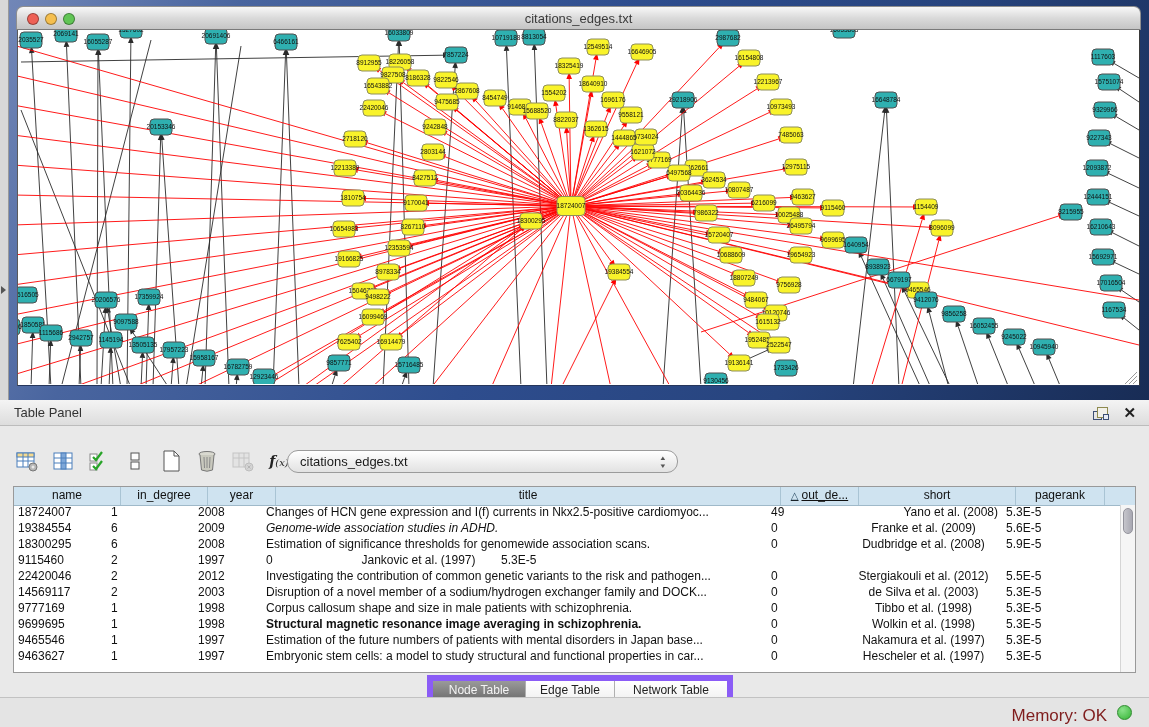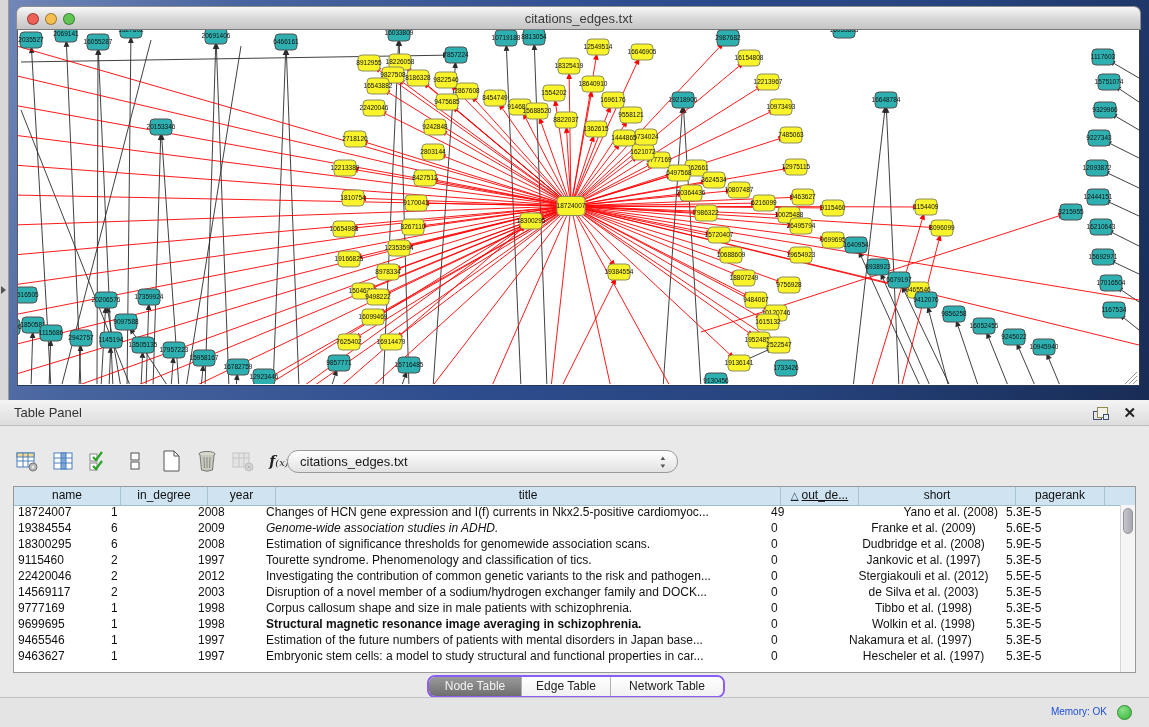--- a/index.html
+++ b/index.html
@@ -48,27 +48,27 @@
     border-right:1px solid #a9c4d4;overflow:hidden;white-space:nowrap;}
   .gh-cell .sort-tri{font-size:10px;color:#33536b;margin-right:3px;}
   #grid-body{position:absolute;left:0;top:18px;right:16px;bottom:0;overflow:hidden;}
   .g-row{display:flex;height:16px;}
   .g-cell{box-sizing:border-box;height:16px;line-height:15px;font-size:12px;color:#111;
     padding:0 4px;overflow:hidden;white-space:nowrap;}
   #v-scroll{position:absolute;right:0;top:18px;bottom:0;width:15px;background:#f5f5f5;border-left:1px solid #d5d5d5;box-sizing:border-box;}
   #v-thumb{position:absolute;left:2px;top:3px;width:10px;height:26px;border-radius:6px;
     background:linear-gradient(90deg,#c6c6cc,#a8a8b2);border:1px solid #93939c;box-sizing:border-box;}
   #tab-bar{position:absolute;left:427px;top:275px;height:19px;display:flex;
-    border:2px solid #8b5cf6;border-radius:8px;overflow:hidden;background:#fcfcfc;}
+    border:6px solid #8b5cf6;border-radius:0;overflow:hidden;background:#fcfcfc;}
   .seg{height:19px;line-height:18px;font-size:12px;text-align:center;border-right:1px solid #b0b0b0;
     color:#222;background:linear-gradient(#ffffff,#f1f1f1);}
   .seg:last-child{border-right:none;}
   .seg.active{background:linear-gradient(#9a9a9a,#6e6e6e);color:#f4f4f4;}
   #status-bar{position:absolute;left:0;bottom:0;width:1149px;height:30px;background:#e4e4e4;border-top:1px solid #c2c2c2;box-sizing:border-box;}
-  #memory-label{position:absolute;right:42px;top:8px;font-size:10px;color:#1d4ed8;}
+  #memory-label{position:absolute;right:42px;top:8px;font-size:17px;color:#7f1d1d;}
   #memory-dot{position:absolute;right:17px;top:7px;width:15px;height:15px;border-radius:50%;
     background:radial-gradient(circle at 35% 30%,#8ae28a,#35b435);border:1px solid #2e8b2e;box-sizing:border-box;}
 </style>
 </head>
 <body>
 
 <div id="desktop">
   <div id="left-strip">
     <div class="collapse-arrow"></div>
   </div>
@@ -767,21 +767,20 @@
           <div class="g-cell" style="width: 68px; text-align: left;">2008</div>
           <div class="g-cell" style="width: 505px; text-align: left;">Estimation of significance thresholds for genomewide association scans.</div>
           <div class="g-cell" style="width: 78px; text-align: left;">0</div>
           <div class="g-cell" style="width: 157px; text-align: center;">Dudbridge et al. (2008)</div>
           <div class="g-cell" style="width: 89px; text-align: left;">5.9E-5</div>
         </div>
         <div class="g-row">
           <div class="g-cell" style="width: 93px; text-align: left;">9115460</div>
           <div class="g-cell" style="width: 87px; text-align: left;">2</div>
           <div class="g-cell" style="width: 68px; text-align: left;">1997</div>
-          <div class="g-cell" style="width: 505px; text-align: left;">Tourette syndrome. Phenomenology and classification of tics.</div>
           <div class="g-cell" style="width: 78px; text-align: left;">0</div>
           <div class="g-cell" style="width: 157px; text-align: center;">Jankovic et al. (1997)</div>
           <div class="g-cell" style="width: 89px; text-align: left;">5.3E-5</div>
         </div>
         <div class="g-row">
           <div class="g-cell" style="width: 93px; text-align: left;">22420046</div>
           <div class="g-cell" style="width: 87px; text-align: left;">2</div>
           <div class="g-cell" style="width: 68px; text-align: left;">2012</div>
           <div class="g-cell" style="width: 505px; text-align: left;">Investigating the contribution of common genetic variants to the risk and pathogen...</div>
           <div class="g-cell" style="width: 78px; text-align: left;">0</div>
@@ -814,21 +813,21 @@
           <div class="g-cell" style="width: 78px; text-align: left;">0</div>
           <div class="g-cell" style="width: 157px; text-align: center;">Wolkin et al. (1998)</div>
           <div class="g-cell" style="width: 89px; text-align: left;">5.3E-5</div>
         </div>
         <div class="g-row">
           <div class="g-cell" style="width: 93px; text-align: left;">9465546</div>
           <div class="g-cell" style="width: 87px; text-align: left;">1</div>
           <div class="g-cell" style="width: 68px; text-align: left;">1997</div>
           <div class="g-cell" style="width: 505px; text-align: left;">Estimation of the future numbers of patients with mental disorders in Japan base...</div>
           <div class="g-cell" style="width: 78px; text-align: left;">0</div>
-          <div class="g-cell" style="width: 157px; text-align: left;">Nakamura et al. (1997)</div>
+          <div class="g-cell" style="width: 157px; text-align: center;">Nakamura et al. (1997)</div>
           <div class="g-cell" style="width: 89px; text-align: left;">5.3E-5</div>
         </div>
         <div class="g-row">
           <div class="g-cell" style="width: 93px; text-align: left;">9463627</div>
           <div class="g-cell" style="width: 87px; text-align: left;">1</div>
           <div class="g-cell" style="width: 68px; text-align: left;">1997</div>
           <div class="g-cell" style="width: 505px; text-align: left;">Embryonic stem cells: a model to study structural and functional properties in car...</div>
           <div class="g-cell" style="width: 78px; text-align: left;">0</div>
           <div class="g-cell" style="width: 157px; text-align: center;">Hescheler et al. (1997)</div>
           <div class="g-cell" style="width: 89px; text-align: left;">5.3E-5</div>

